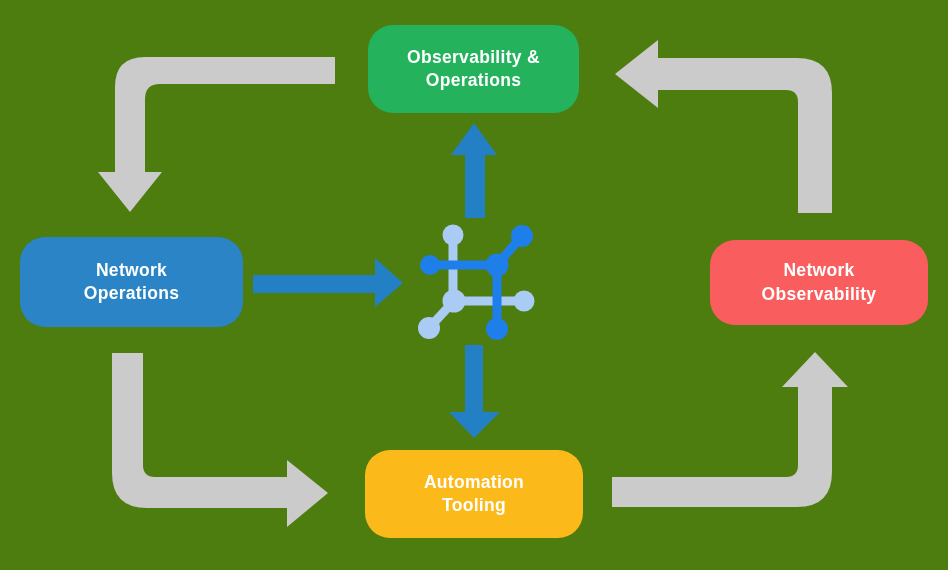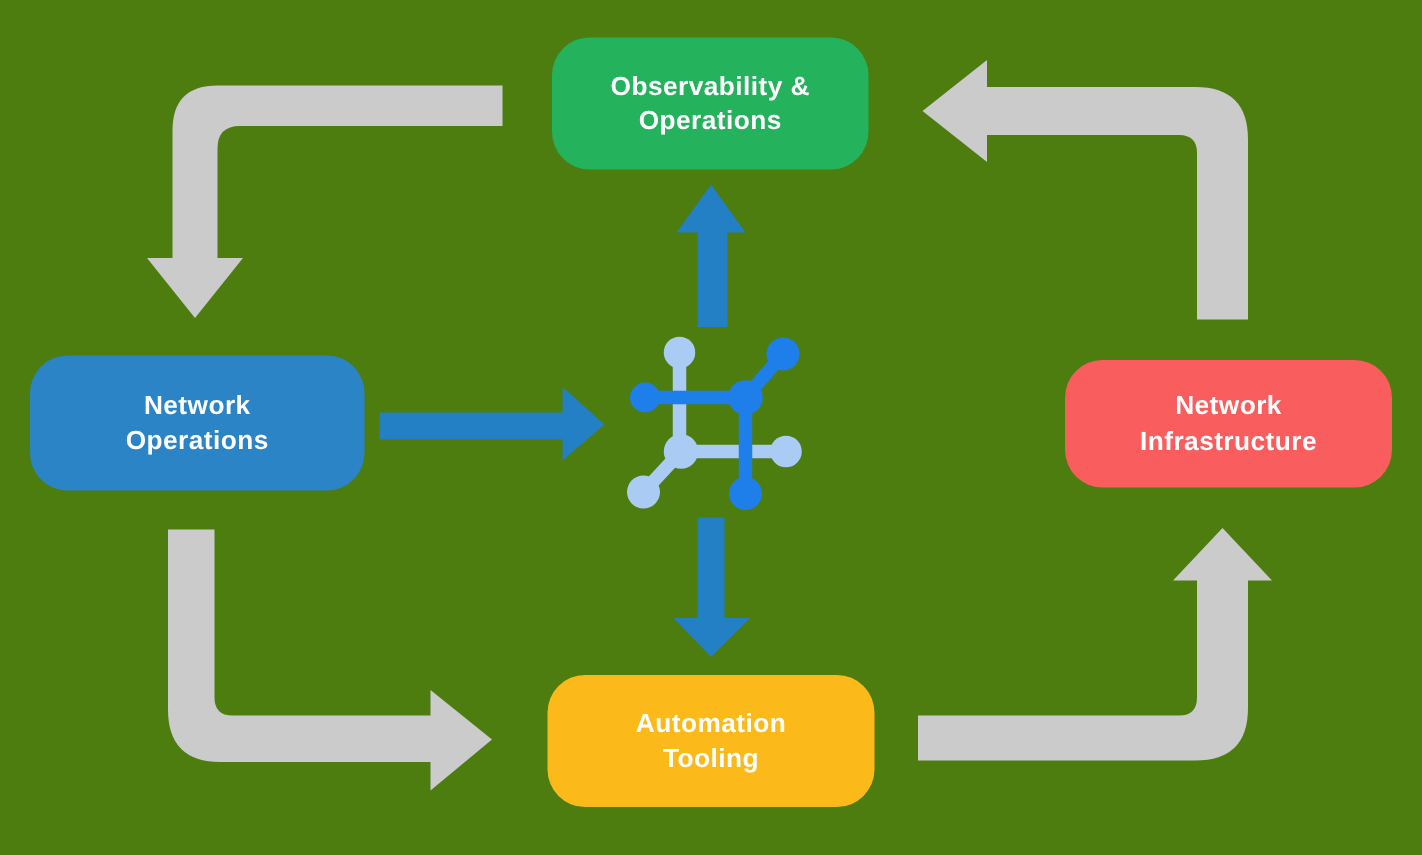--- a/index.html
+++ b/index.html
@@ -68,21 +68,21 @@
     <span class="node-line">Operations</span>
   </div>
 
   <div class="node-box box-operations" style="background-color: rgb(42, 132, 198);">
     <span class="node-line">Network</span>
     <span class="node-line">Operations</span>
   </div>
 
   <div class="node-box box-infrastructure" style="background-color: rgb(250, 93, 93);">
     <span class="node-line">Network</span>
-    <span class="node-line">Infrastructure</span>
+    <span class="node-line">Observability</span>
   </div>
 
   <div class="node-box box-automation" style="background-color: rgb(252, 186, 26);">
     <span class="node-line">Automation</span>
     <span class="node-line">Tooling</span>
   </div>
 
   <svg class="center-icon" viewBox="0 0 122 122" xmlns="http://www.w3.org/2000/svg">
     <g fill="none" stroke-width="9" stroke="#A9CBF4">
       <path d="M39,15 L39,81 L110,81"></path>

